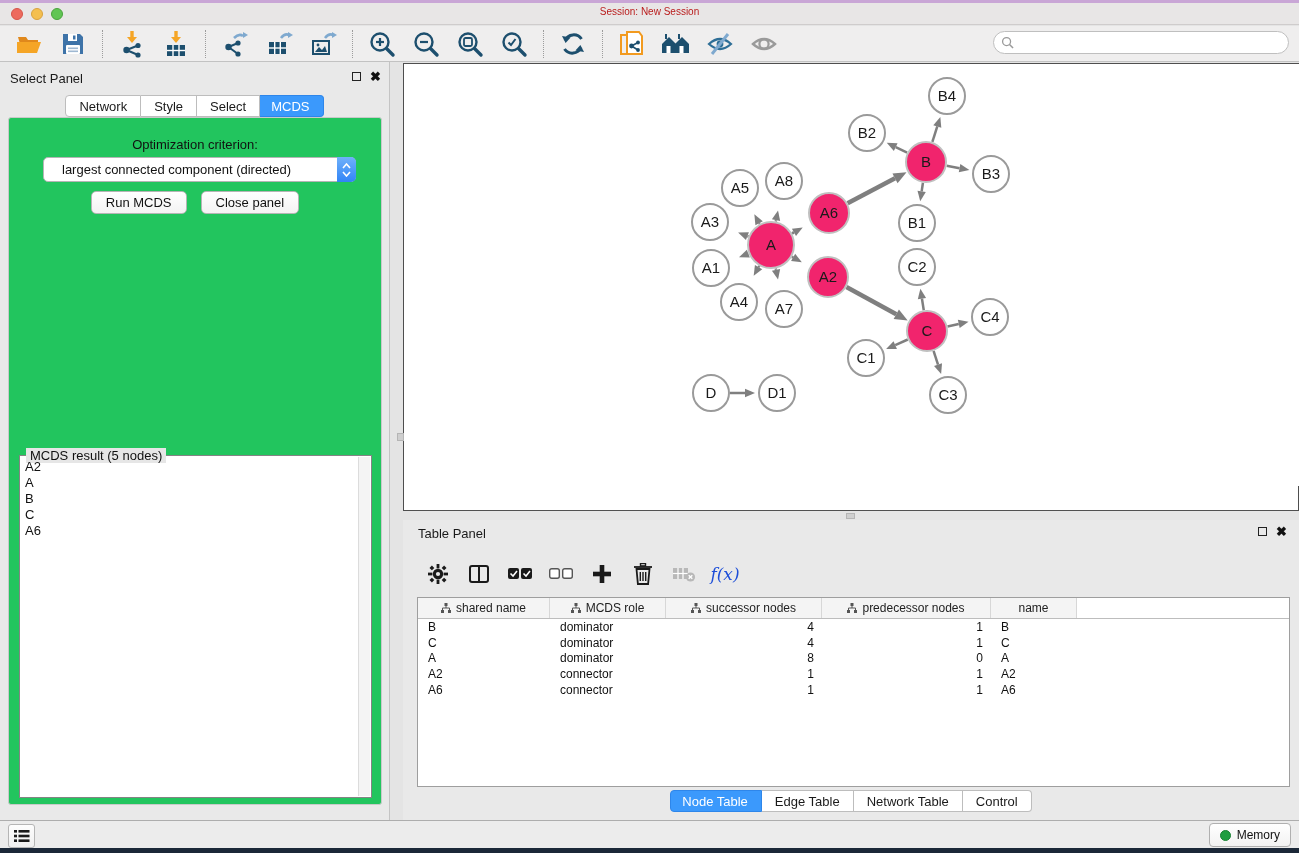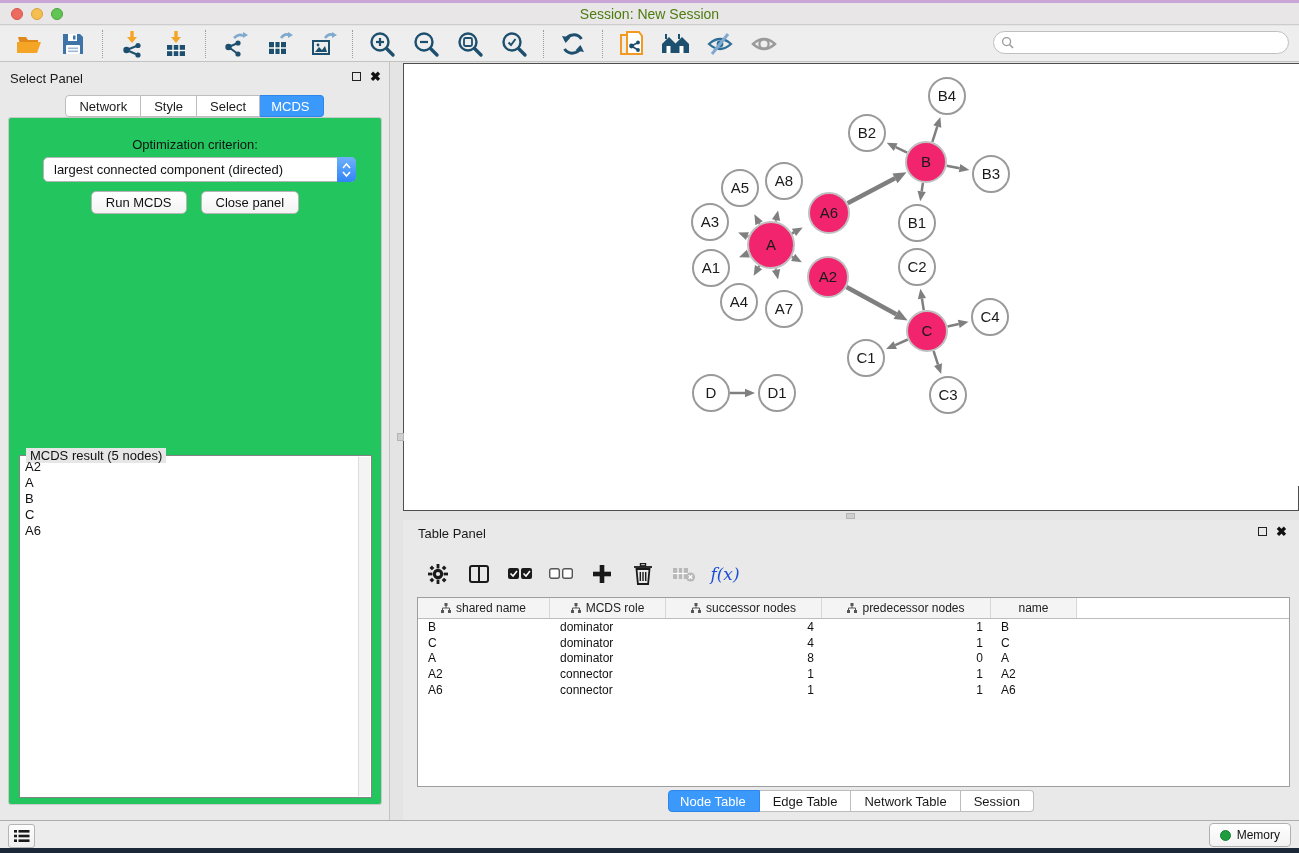--- a/index.html
+++ b/index.html
@@ -13,21 +13,21 @@
   .top-strip { position:absolute; left:0; top:0; width:100%; height:3px; background:#c9a6d6; }
   .bottom-strip { position:absolute; left:0; top:848px; width:100%; height:5px; background:#1b2838; }
 
   
   .titlebar { position:absolute; left:0; top:3px; width:100%; height:22px; background:#e8e6e6; border-bottom:1px solid #cfcccc; }
   .lights { position:absolute; left:11px; top:5px; display:flex; gap:8px; }
   .light { width:12px; height:12px; border-radius:50%; }
   .light.red { background:#ed6a5e; border:1px solid #d65549; }
   .light.yellow { background:#f4bf4f; border:1px solid #d9a23e; }
   .light.green { background:#61c554; border:1px solid #4aa33d; }
-  .win-title { position:absolute; left:0; right:0; top:3px; text-align:center; font-size:14px; color:#4d7c0f; }
+  .win-title { position:absolute; left:0; right:0; top:3px; text-align:center; font-size:10px; color:#b91c1c; }
 
   
   .toolbar { position:absolute; left:0; top:26px; width:100%; height:36px; background:#efeeee; border-bottom:1px solid #c2c2c2; display:flex; align-items:center; }
   .tb-group { display:flex; align-items:center; gap:12px; padding:0 13px; }
   .tb-sep { width:1px; height:28px; border-left:1px dotted #9c9c9c; }
   .tb-btn { width:32px; height:30px; display:flex; align-items:center; justify-content:center; cursor:default; }
   .searchbox { position:absolute; right:10px; top:5px; width:296px; height:23px; background:#fff; border:1px solid #bfbfbf; border-radius:12px; display:flex; align-items:center; }
   .searchbox svg { margin-left:7px; }
   .searchbox input { border:none; outline:none; background:transparent; flex:1; height:100%; font-size:12px; padding-left:5px; font-family:"Liberation Sans",sans-serif; }
 
@@ -35,21 +35,21 @@
   .control-panel { position:absolute; left:0; top:62px; width:390px; height:758px; background:#e9e9e9; border-right:1px solid #c4c4c4; }
   .panel-title { position:absolute; left:10px; top:9px; font-size:13px; color:#1a1a1a; }
   .panel-btns { position:absolute; right:8px; top:10px; display:flex; gap:9px; align-items:center; }
   .cp-tabs { position:absolute; left:0; right:0; top:33px; display:flex; justify-content:center; z-index:2;text-align:center; }
   .tab { font-size:13px; color:#1a1a1a; background:#fff; border:1px solid #bdbdbd; border-left:none; padding:3px 13px; height:22px; }
   .tab:first-child { border-left:1px solid #bdbdbd; border-radius:4px 0 0 4px; }
   .tab:last-child { border-radius:0 4px 4px 0; }
   .tab.active { background:#3b99fc; border-color:#2e86ea; color:#fff;padding-left:11px; }
   .cp-inner { position:absolute; left:8px; top:55px; width:374px; height:688px; background:#22c55e; border:1px solid #c9c9c9; border-radius:3px; }
   .opt-label { position:absolute; left:0; right:0; top:19px; text-align:center; font-size:13px; color:#111; }
-  .dropdown { position:absolute; left:34px; top:39px; width:313px; height:25px; background:#fff; border:1px solid #b5b5b5; border-radius:5px; display:flex; align-items:center; }
+  .dropdown { position:absolute; left:34px; top:39px; width:313px; height:25px; background:#fff; border:1px solid #b5b5b5; border-radius:5px; display:flex; align-items:center;padding-left:8px; }
   .dropdown .dd-text { flex:1; font-size:13px; color:#111; padding-left:10px; white-space:nowrap; overflow:hidden; }
   .dd-stepper { width:19px; height:25px; margin:-1px -1px -1px 0; border-radius:0 5px 5px 0; background:linear-gradient(#6fb1fa,#3184f7); display:flex; flex-direction:column; align-items:center; justify-content:center; gap:2px; }
   .btn { background:linear-gradient(#ffffff,#f3f3f3); border:1px solid #b5b5b5; border-radius:5px; font-size:13px; color:#111; height:23px; padding:0 14px; font-family:"Liberation Sans",sans-serif; }
   .cp-buttons { position:absolute; left:0; right:0; top:73px; display:flex; justify-content:center; gap:14px; }
   .groupbox { position:absolute; left:10px; top:337px; width:353px; height:343px; border:1px solid #848484; background:#fff; }
   .groupbox-legend { position:absolute; left:6px; top:-8px; background:#e6e6e6; padding:0 4px; font-size:13px; color:#111; }
   .result-list { position:absolute; left:1px; top:3px; right:13px; bottom:1px; overflow:hidden; }
   .result-list div { font-size:13px; color:#111; line-height:16px; padding-left:4px; }
   .list-scroll { position:absolute; right:1px; top:1px; bottom:1px; width:12px; background:#f4f4f4; border-left:1px solid #dcdcdc; }
 
@@ -566,21 +566,21 @@
             <div class="nt-cell l">A6</div>
             <div class="nt-cell"></div>
           </div>
         </div>
     </div>
 
     <div class="tp-tabs">
       <span class="tab active">Node Table</span>
       <span class="tab">Edge Table</span>
       <span class="tab">Network Table</span>
-      <span class="tab">Session</span>
+      <span class="tab">Control</span>
     </div>
   </div>
 
   <div class="statusbar">
     <span class="list-btn">
       <svg width="16" height="14" viewBox="0 0 16 14">
         <rect x="0" y="1" width="3" height="2.6" fill="#1a1a1a"></rect>
           <rect x="4.5" y="1" width="11" height="2.6" fill="#1a1a1a"></rect>
         <rect x="0" y="5.7" width="3" height="2.6" fill="#1a1a1a"></rect>
           <rect x="4.5" y="5.7" width="11" height="2.6" fill="#1a1a1a"></rect>

